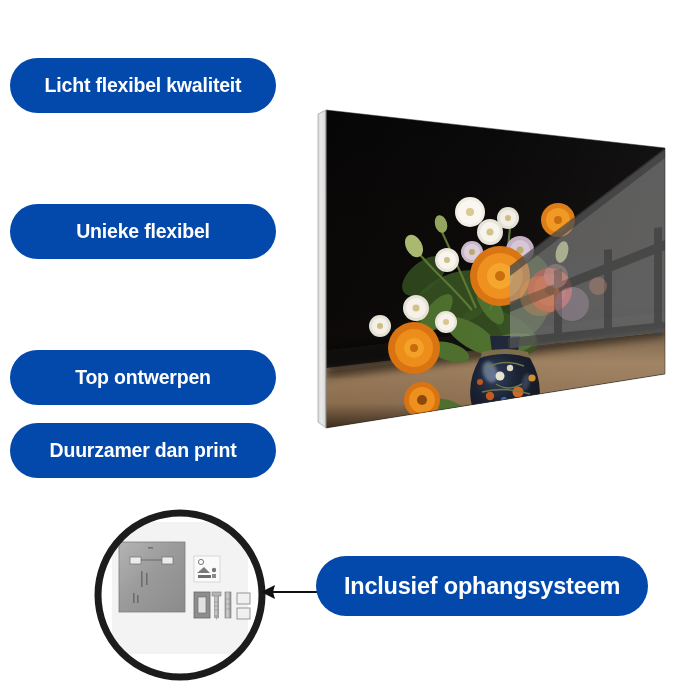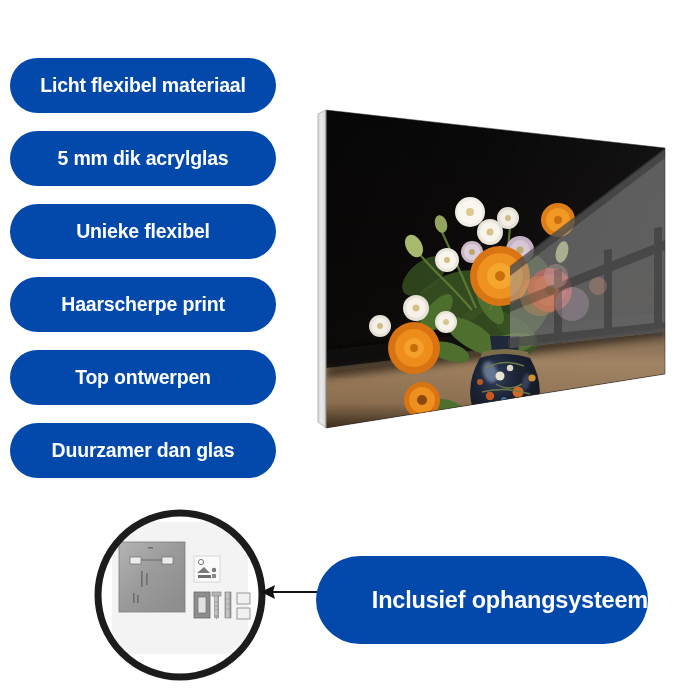--- a/index.html
+++ b/index.html
@@ -42,23 +42,22 @@
   .fp2 { top: 204px; }
   .fp3 { top: 277px; }
   .fp4 { top: 350px; }
   .fp5 { top: 423px; }
 
   
   .callout-pill {
     left: 316px;
     top: 556px;
     width: 332px;
-    height: 88px;
+    height: 60px;
     font-size: 23.5px;
-    justify-content: flex-end;
   }
 
   
   #arrow-connector {
     position: absolute;
     left: 255px;
     top: 578px;
     width: 90px;
     height: 28px;
   }
@@ -321,36 +320,30 @@
 
         <rect x="14" y="0" width="352" height="340" fill="url(#sheen)"></rect>
       </g>
 
       <polygon points="22,10 361,48 361,274 22,328" fill="none" stroke="#2a2420" stroke-width="1" opacity="0.5"></polygon>
       <polygon points="14,14 22,10 22,328 14,322" fill="none" stroke="#aaaaaa" stroke-width="0.8"></polygon>
     </svg>
   </div>
 
   <div class="pill feature-pill fp0">
-    <span>Licht flexibel materiaal</span>
-  </div>
-  <div class="pill feature-pill fp1">
-    <span>5 mm dik acrylglas</span>
+    <span>Licht flexibel kwaliteit</span>
   </div>
   <div class="pill feature-pill fp2">
     <span>Unieke flexibel</span>
   </div>
-  <div class="pill feature-pill fp3">
-    <span>Haarscherpe print</span>
-  </div>
   <div class="pill feature-pill fp4">
     <span>Top ontwerpen</span>
   </div>
   <div class="pill feature-pill fp5">
-    <span>Duurzamer dan glas</span>
+    <span>Duurzamer dan print</span>
   </div>
 
   <div id="kit-circle">
     <svg id="kit-svg" viewBox="0 0 172 172" xmlns="http://www.w3.org/2000/svg">
       <defs>
         <clipPath id="kitClip">
             <circle cx="86" cy="86" r="82"></circle>
           </clipPath>
         <linearGradient id="plateGrad" x1="0" y1="0" x2="1" y2="1">
           <stop offset="0%" stop-color="#b4b4b4"></stop>

